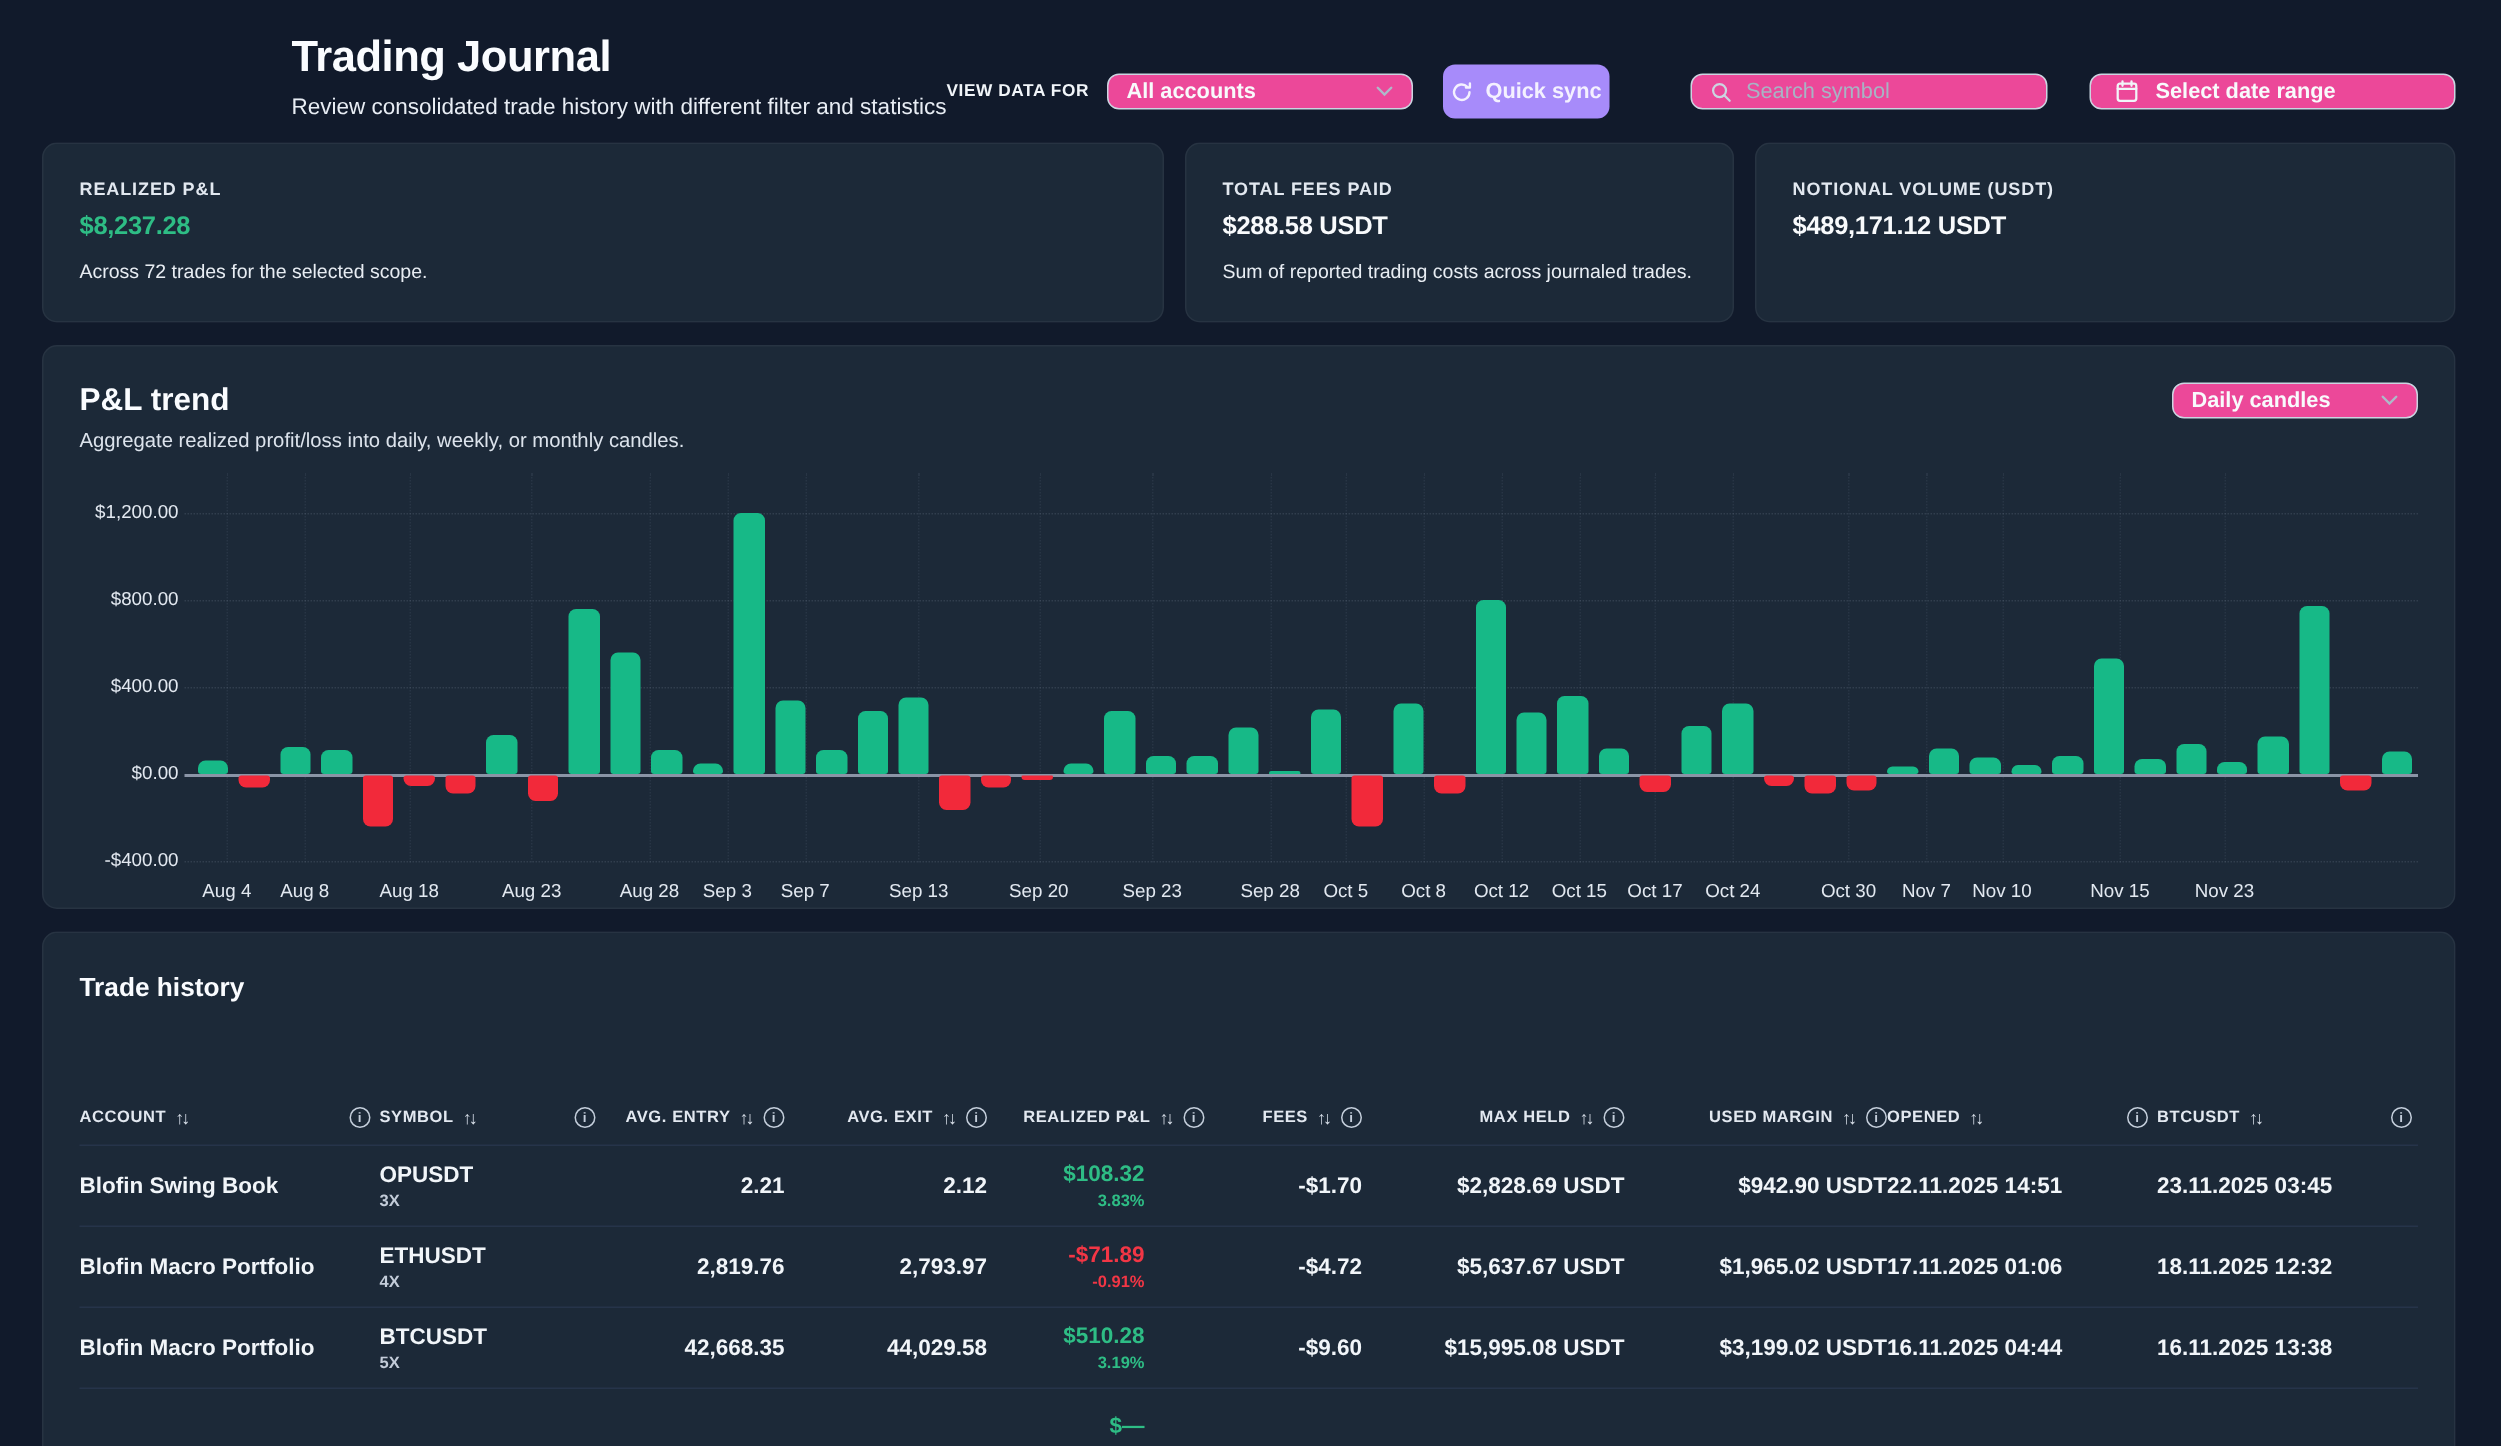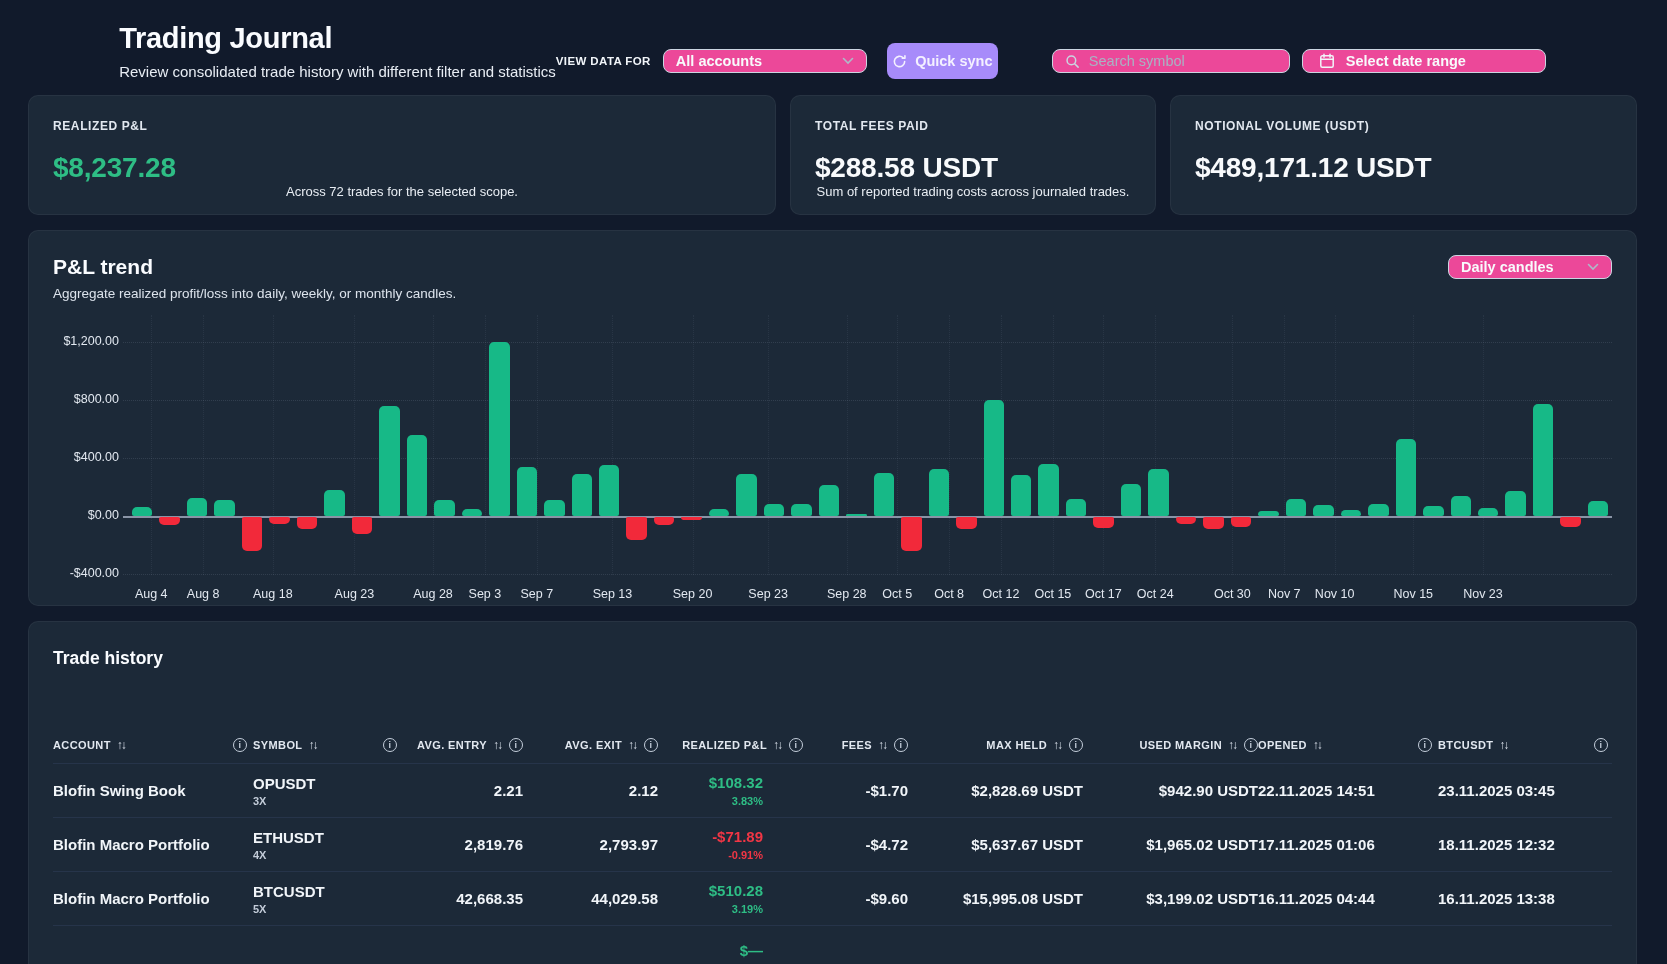--- a/index.html
+++ b/index.html
@@ -6,53 +6,53 @@
   html,body { width:1667px; height:964px; overflow:hidden; }
   body {
     background:#111A2B;
     font-family:"Liberation Sans", sans-serif;
     color:#F1F5F9;
     -webkit-font-smoothing:antialiased;
   }
   .page { width:1609px; margin-left:28px; padding-top:22px; }
 
   
-  .hdr { display:flex; justify-content:center; }
+  .hdr { display:flex; justify-content:flex-end; }
   .hdr-titles h1 { font-size:29px; font-weight:bold; letter-spacing:-0.3px; color:#FAFCFF; }
   .hdr-titles p { font-size:15px; margin-top:8px; color:#E8EDF4; }
   .controls { display:flex; align-items:center; align-self:flex-end; margin-bottom:1px; }
   .ctl-label { font-size:11.5px; font-weight:bold; letter-spacing:0.4px; color:#F1F5F9; margin-right:12px; }
   .pill {
     height:24px; background:#ec4899; border:1px solid #CBD5E1; border-radius:8px;
     display:flex; align-items:center; font-size:14.5px; color:#F8FAFC;
   }
   .dd-account { width:204px; padding:0 12px; justify-content:space-between; margin-right:20px; font-weight:600;}
   .chev { color:#AEB9C9; font-size:11px; }
   .btn-sync {
     height:36px; width:111px; border:none; border-radius:8px; background:#A78BFA;
     color:#F4F1FF; font-size:14.5px; font-weight:bold; display:flex; align-items:center; justify-content:center;
     gap:8px; margin-right:54px; cursor:pointer; font-family:inherit;
   }
-  .search { width:238px; padding:0 12px; gap:9px; margin-right:12px; }
+  .search { width:238px; padding:0 12px; gap:9px; margin-right:28px; }
   .search input {
     background:transparent; border:none; outline:none; color:#F8FAFC; font-size:14.5px; width:170px;
     font-family:inherit;
   }
   .search input::placeholder { color:#A7B3C4; }
   .btn-date { width:244px; padding:0 16px; gap:11px; font-weight:600; cursor:pointer; }
 
   
   .stats { display:flex; gap:14px; margin-top:15px; }
   .card {
     background:#1C2938; border:1px solid rgba(255,255,255,0.05); border-radius:10px;
     height:120px; padding:23px 24px;
   }
   .card .lab { font-size:12px; font-weight:bold; letter-spacing:0.6px; color:#E2E8F0; }
-  .card .val { font-size:28px; font-weight:bold; margin-top:19px; color:#F8FAFC; letter-spacing:-0.2px;}
-  .card .sub { font-size:13px; color:#E8EDF3;text-align:center; }
+  .card .val { font-size:17px; font-weight:bold; margin-top:8px; color:#F8FAFC; letter-spacing:-0.2px;}
+  .card .sub { font-size:13px; margin-top:12px; color:#E8EDF3; }
   .c1 { width:748px; } .c2 { width:366px; } .c3 { width:467px; }
 
   
   .panel {
     background:#1C2938; border:1px solid rgba(255,255,255,0.05); border-radius:10px;
     margin-top:15px;
   }
   .chart-panel { height:376px; padding:24px; }
   .chart-head { display:flex; justify-content:space-between; }
   .chart-head h2 { font-size:21px; font-weight:bold; color:#FAFCFF; }

